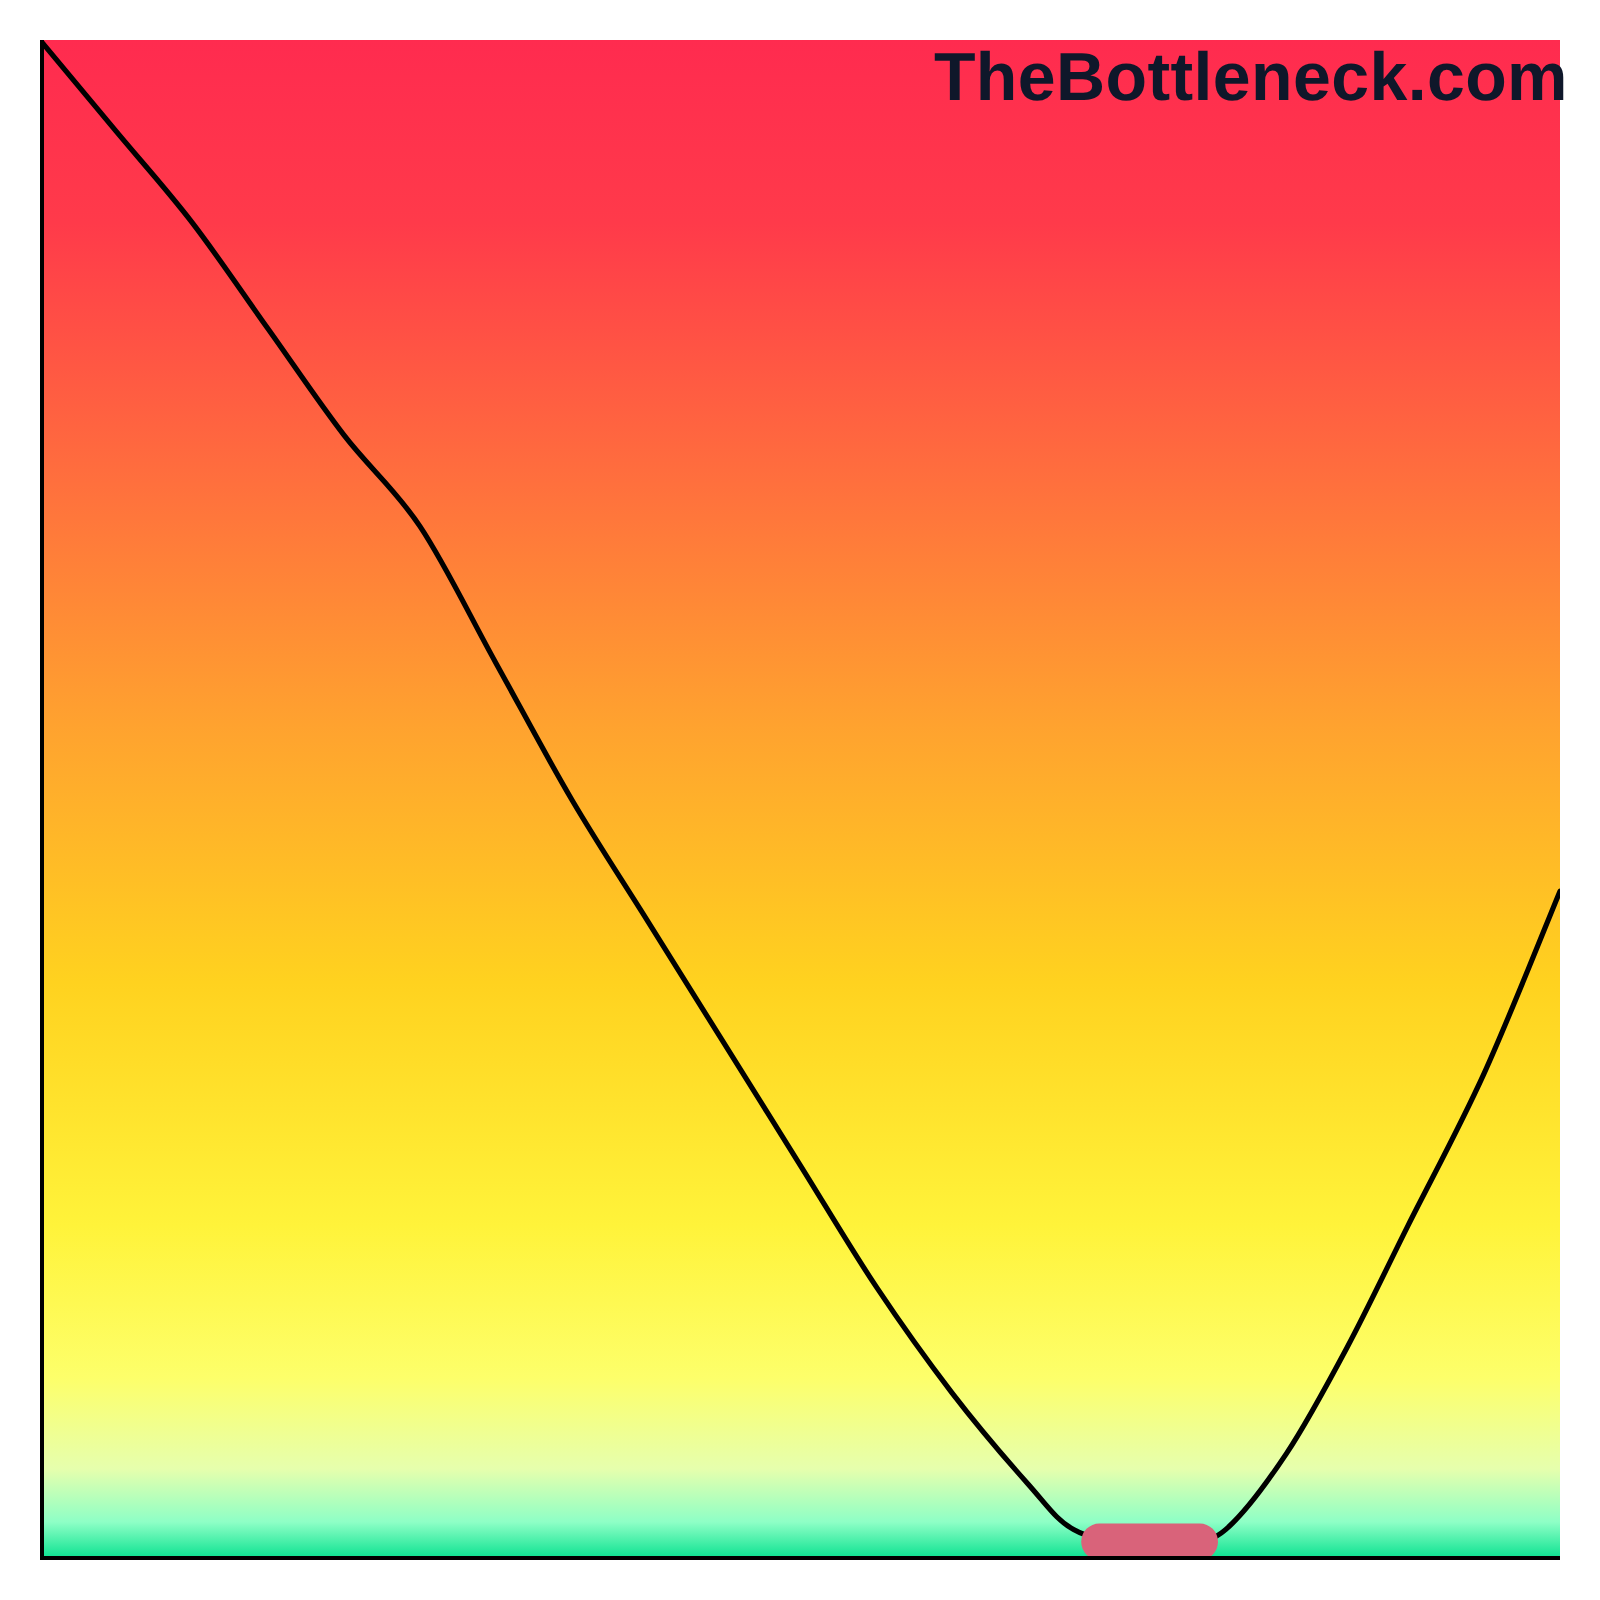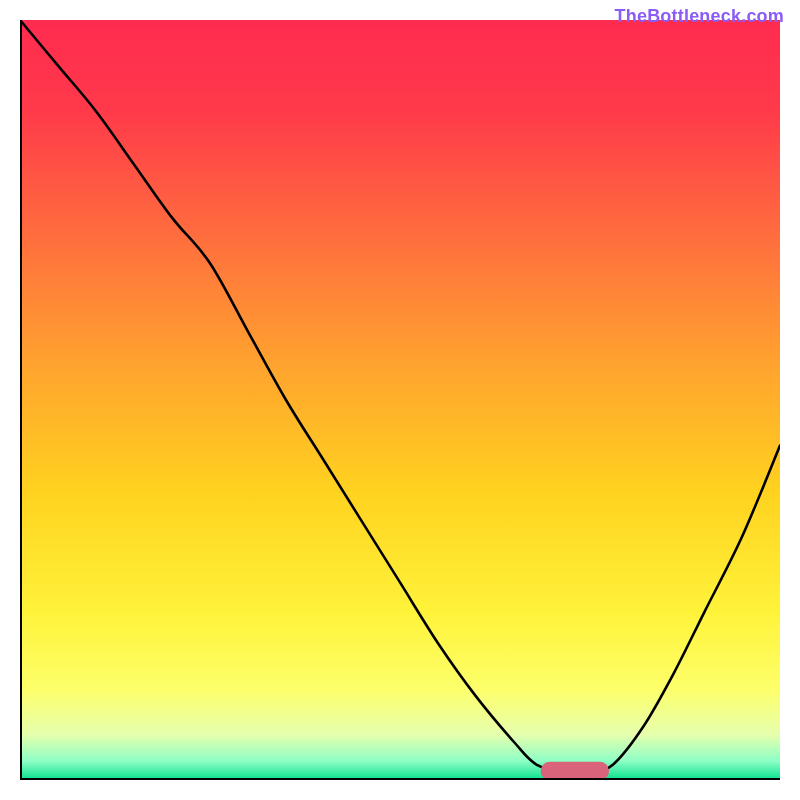--- a/index.html
+++ b/index.html
@@ -11,25 +11,25 @@
     font-family: Arial, Helvetica, sans-serif;
     overflow: hidden;
   }
   .container {
     position: relative;
     width: 800px;
     height: 800px;
   }
   .watermark {
     position: absolute;
-    top: 6px;
+    top: 20px;
     right: 16px;
-    font-size: 18px;
+    font-size: 34px;
     font-weight: 600;
-    color: #8b5cf6;
+    color: #0f172a;
     letter-spacing: 0.2px;
     z-index: 5;
   }
   .plot {
     position: absolute;
     left: 20px;
     top: 20px;
     width: 760px;
     height: 760px;
   }

